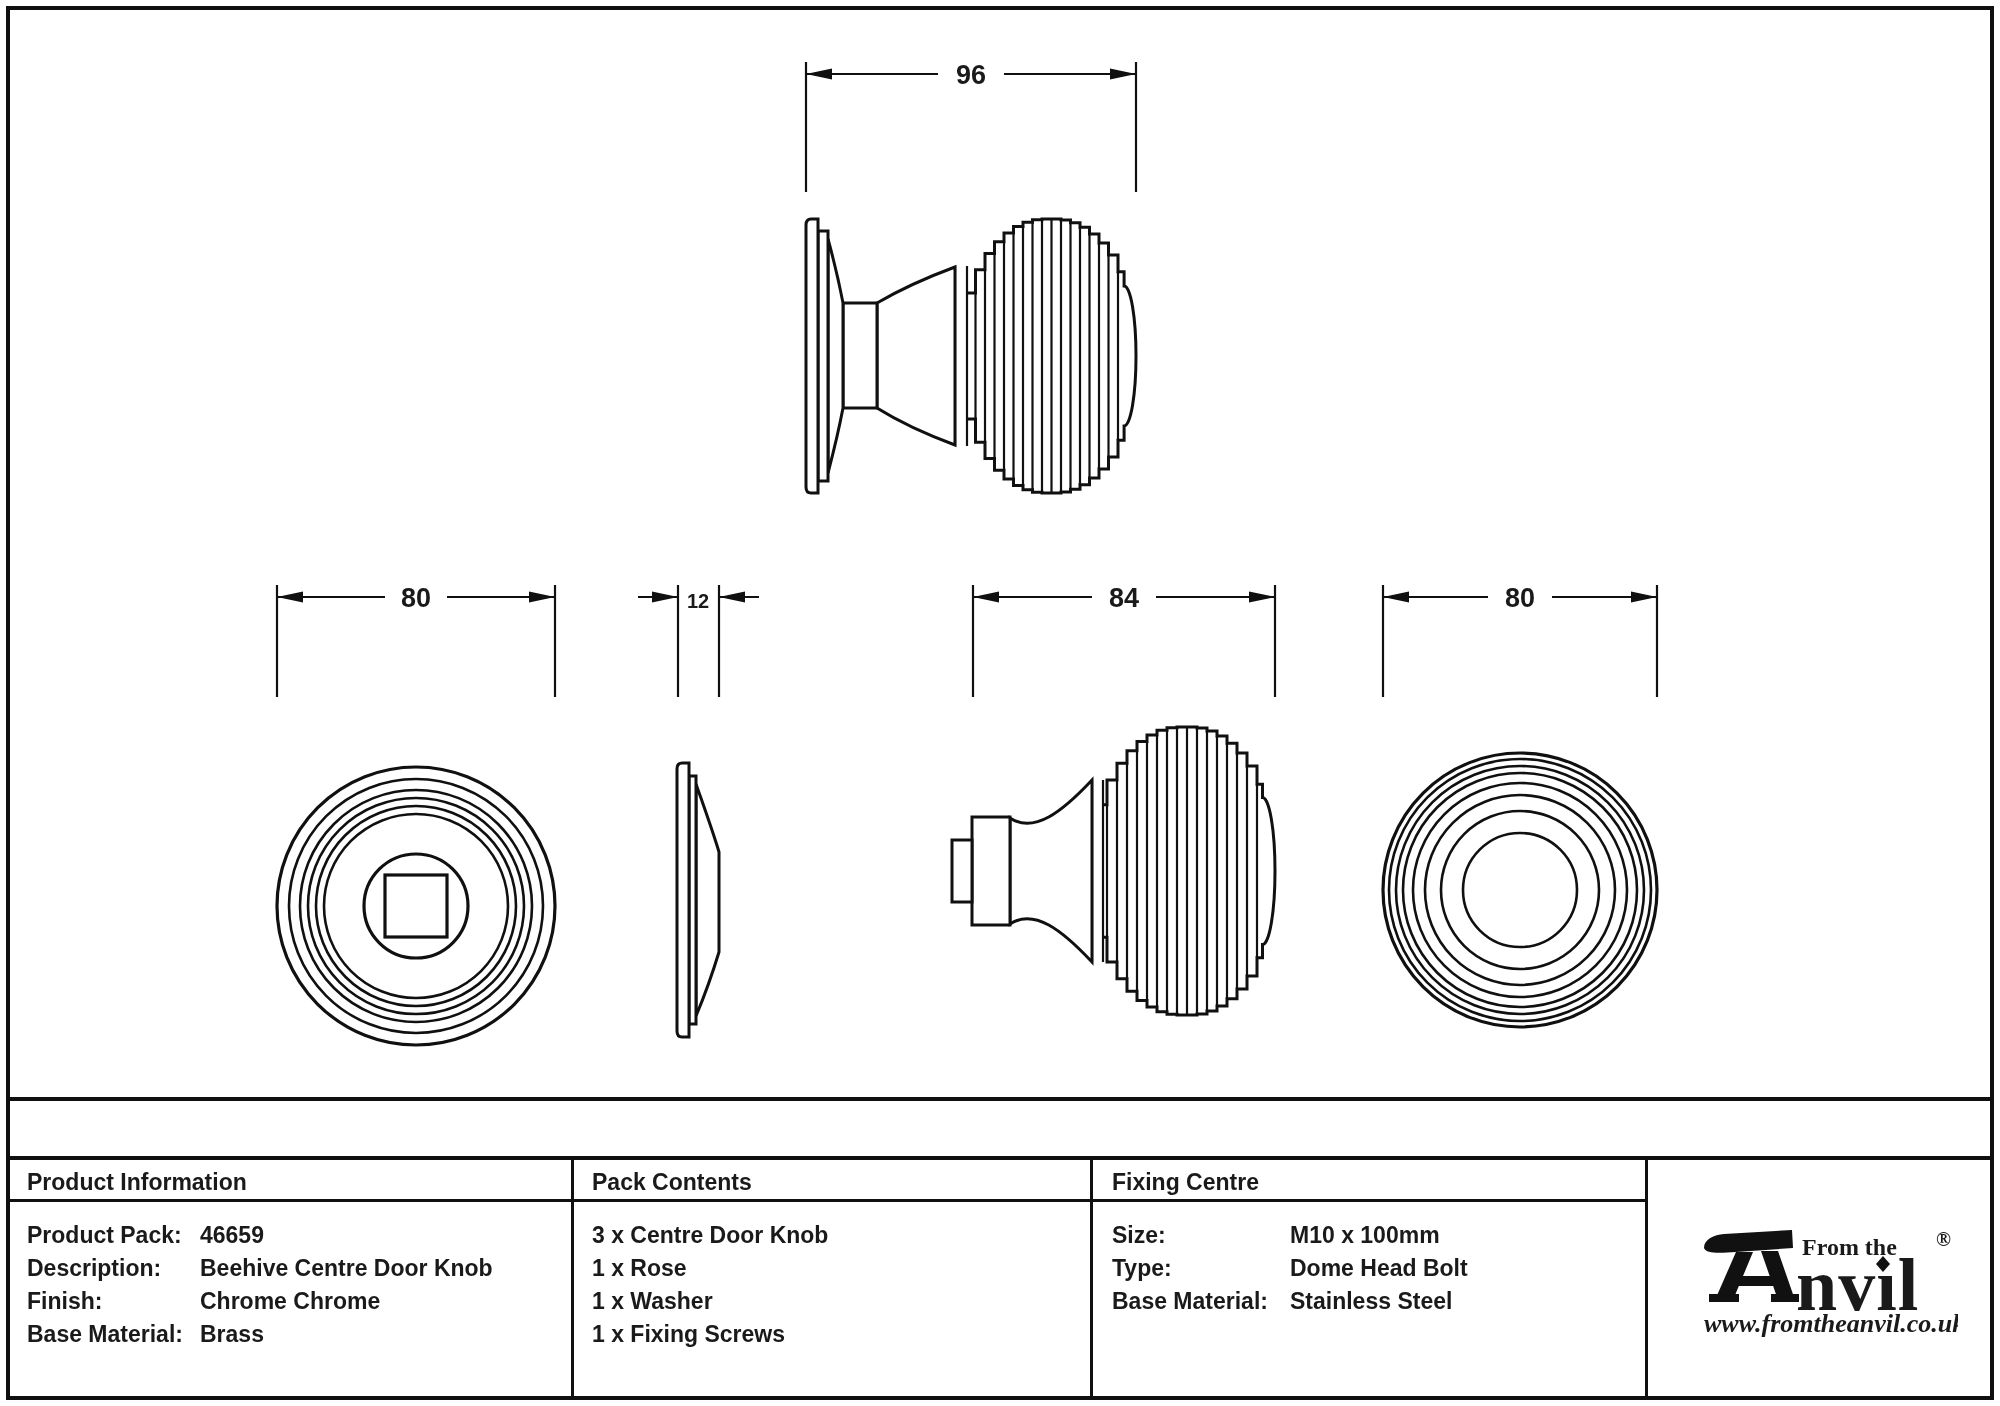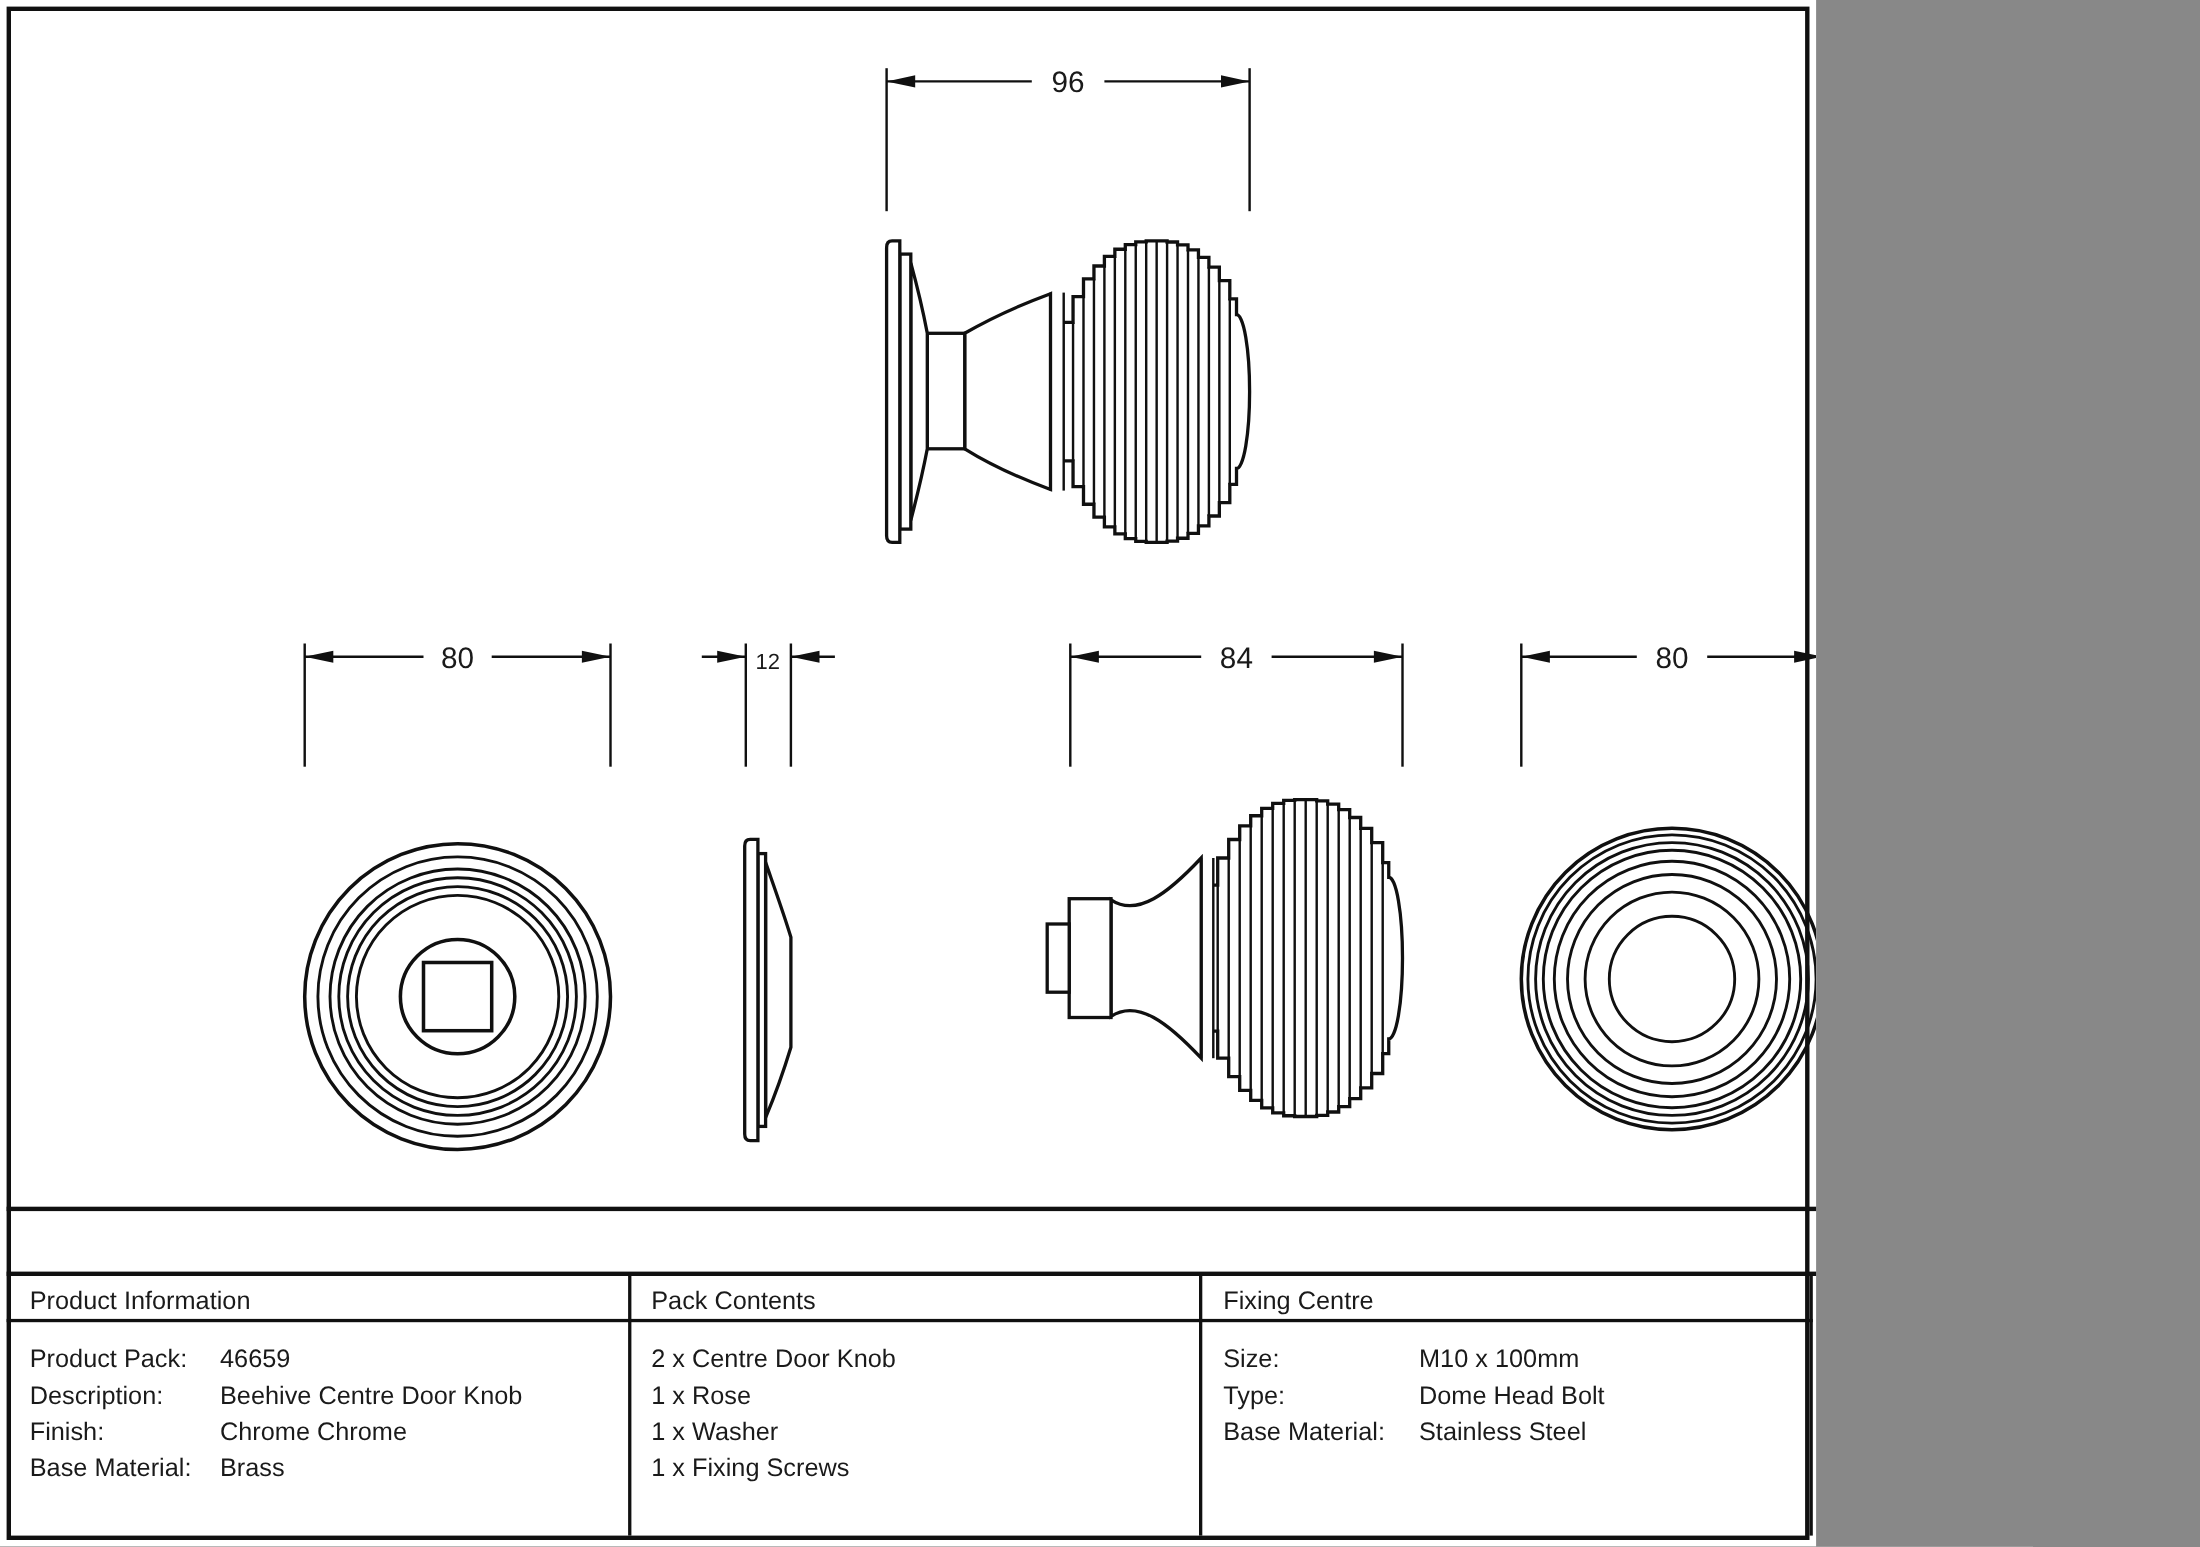--- a/index.html
+++ b/index.html
@@ -1,18 +1,18 @@
 <!DOCTYPE html>
 <html><head>
 <meta charset="utf-8">
 <style>
   html,body { margin:0; padding:0; background:#888; }
   .page {
-    position:relative; width:1651px; height:1406px; background:#ffffff;
-    font-family:"Liberation Sans", sans-serif; color:#1a1a1a; overflow:hidden;
+    position:relative; width:2000px; height:1406px; background:#ffffff;
+    font-family:"Liberation Sans", sans-serif; color:#1a1a1a; overflow:hidden;font-weight:bold;
   }
   .page-border { position:absolute; left:6px; top:6px; right:6px; bottom:6px;
     border:4px solid #101010; pointer-events:none; }
   .hline, .vline { position:absolute; background:#101010; }
   .txt { position:absolute; font-size:23px; line-height:28px; white-space:nowrap; }
   .drawings { position:absolute; left:0; top:0; }
   .logo-svg { position:absolute; left:1700px; top:1224px; }
   svg text { fill:#1a1a1a; }
   .dim-text { font-family:"Liberation Sans", sans-serif; font-size:27px; }
   .dim-text-small { font-family:"Liberation Sans", sans-serif; font-size:20px; }
@@ -180,21 +180,21 @@
 
   <div class="txt" style="left:27px; top:1221px;">Product Pack:</div>
   <div class="txt" style="left:200px; top:1221px;">46659</div>
   <div class="txt" style="left:27px; top:1254px;">Description:</div>
   <div class="txt" style="left:200px; top:1254px;">Beehive Centre Door Knob</div>
   <div class="txt" style="left:27px; top:1287px;">Finish:</div>
   <div class="txt" style="left:200px; top:1287px;">Chrome Chrome</div>
   <div class="txt" style="left:27px; top:1320px;">Base Material:</div>
   <div class="txt" style="left:200px; top:1320px;">Brass</div>
 
-  <div class="txt" style="left:592px; top:1221px;">2 x Centre Door Knob</div>
+  <div class="txt" style="left:592px; top:1221px;">3 x Centre Door Knob</div>
   <div class="txt" style="left:592px; top:1254px;">1 x Rose</div>
   <div class="txt" style="left:592px; top:1287px;">1 x Washer</div>
   <div class="txt" style="left:592px; top:1320px;">1 x Fixing Screws</div>
 
   <div class="txt" style="left:1112px; top:1221px;">Size:</div>
   <div class="txt" style="left:1290px; top:1221px;">M10 x 100mm</div>
   <div class="txt" style="left:1112px; top:1254px;">Type:</div>
   <div class="txt" style="left:1290px; top:1254px;">Dome Head Bolt</div>
   <div class="txt" style="left:1112px; top:1287px;">Base Material:</div>
   <div class="txt" style="left:1290px; top:1287px;">Stainless Steel</div>

